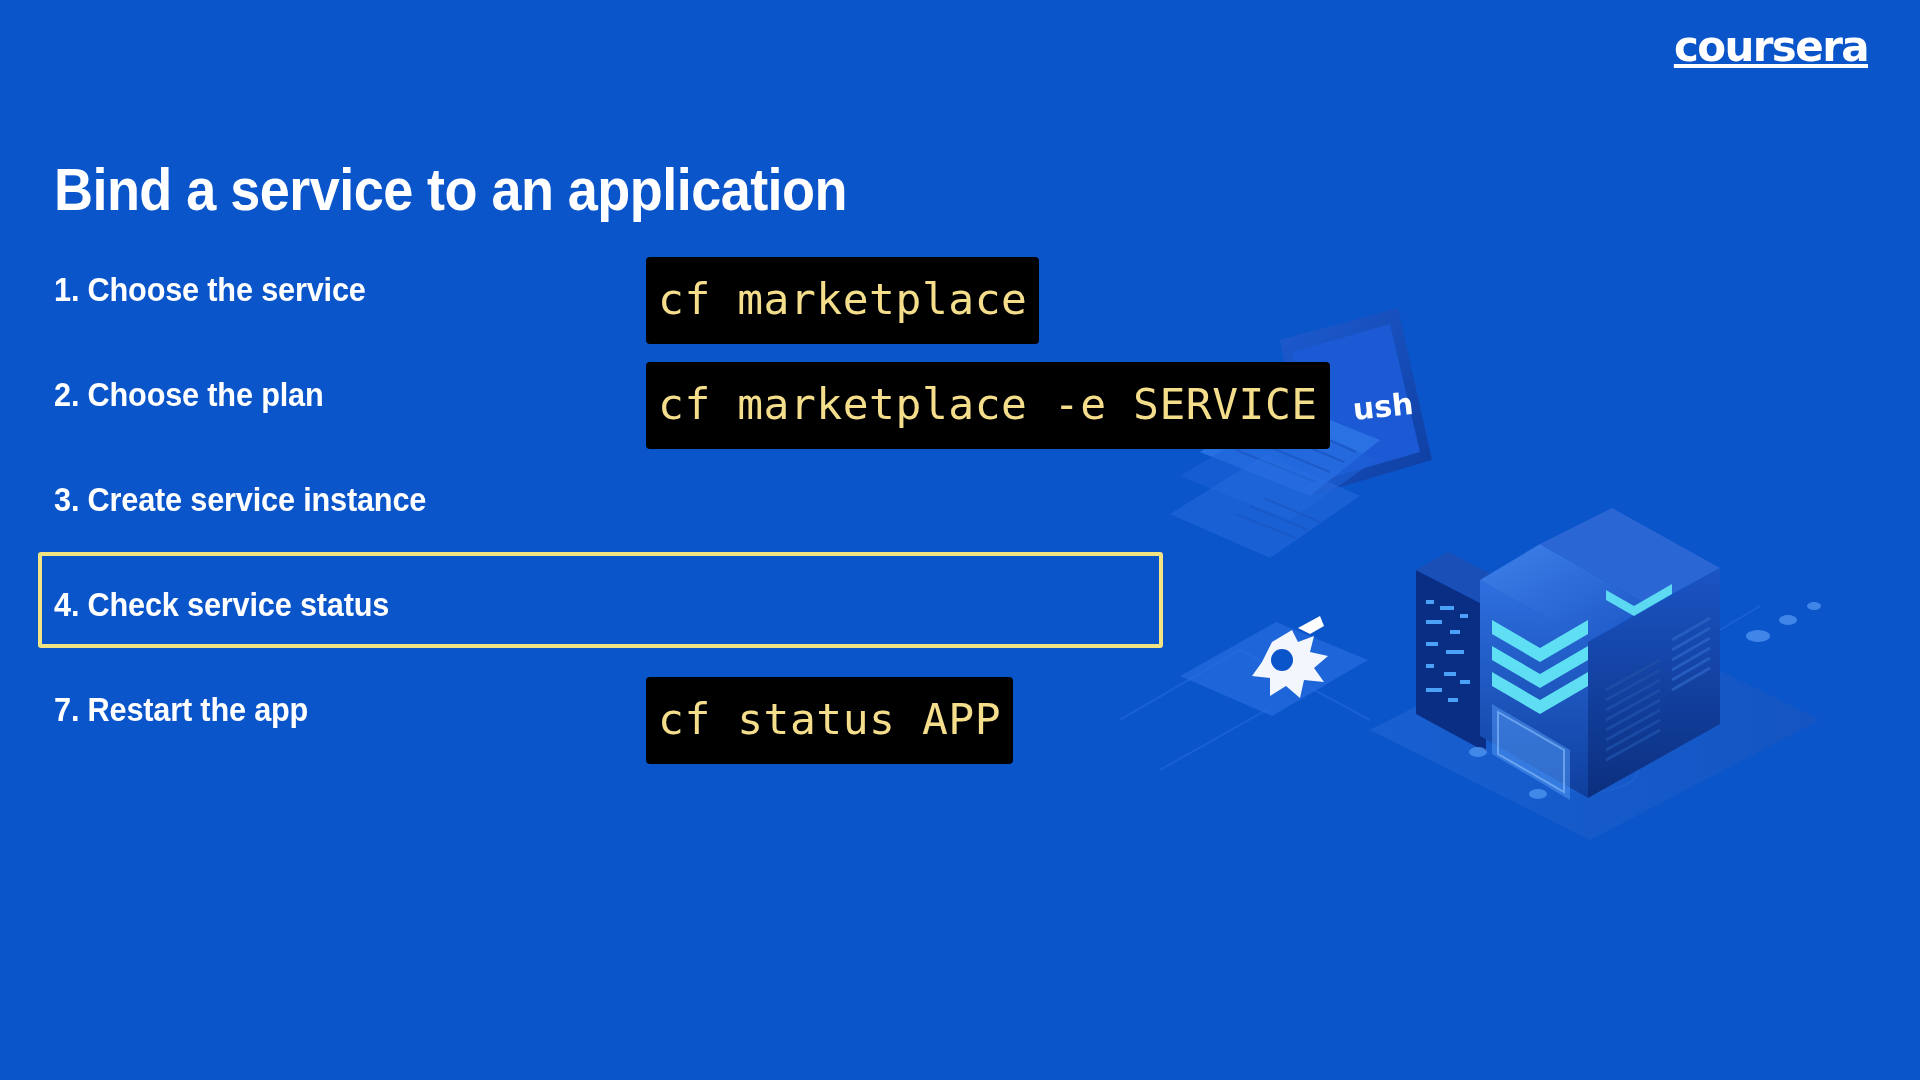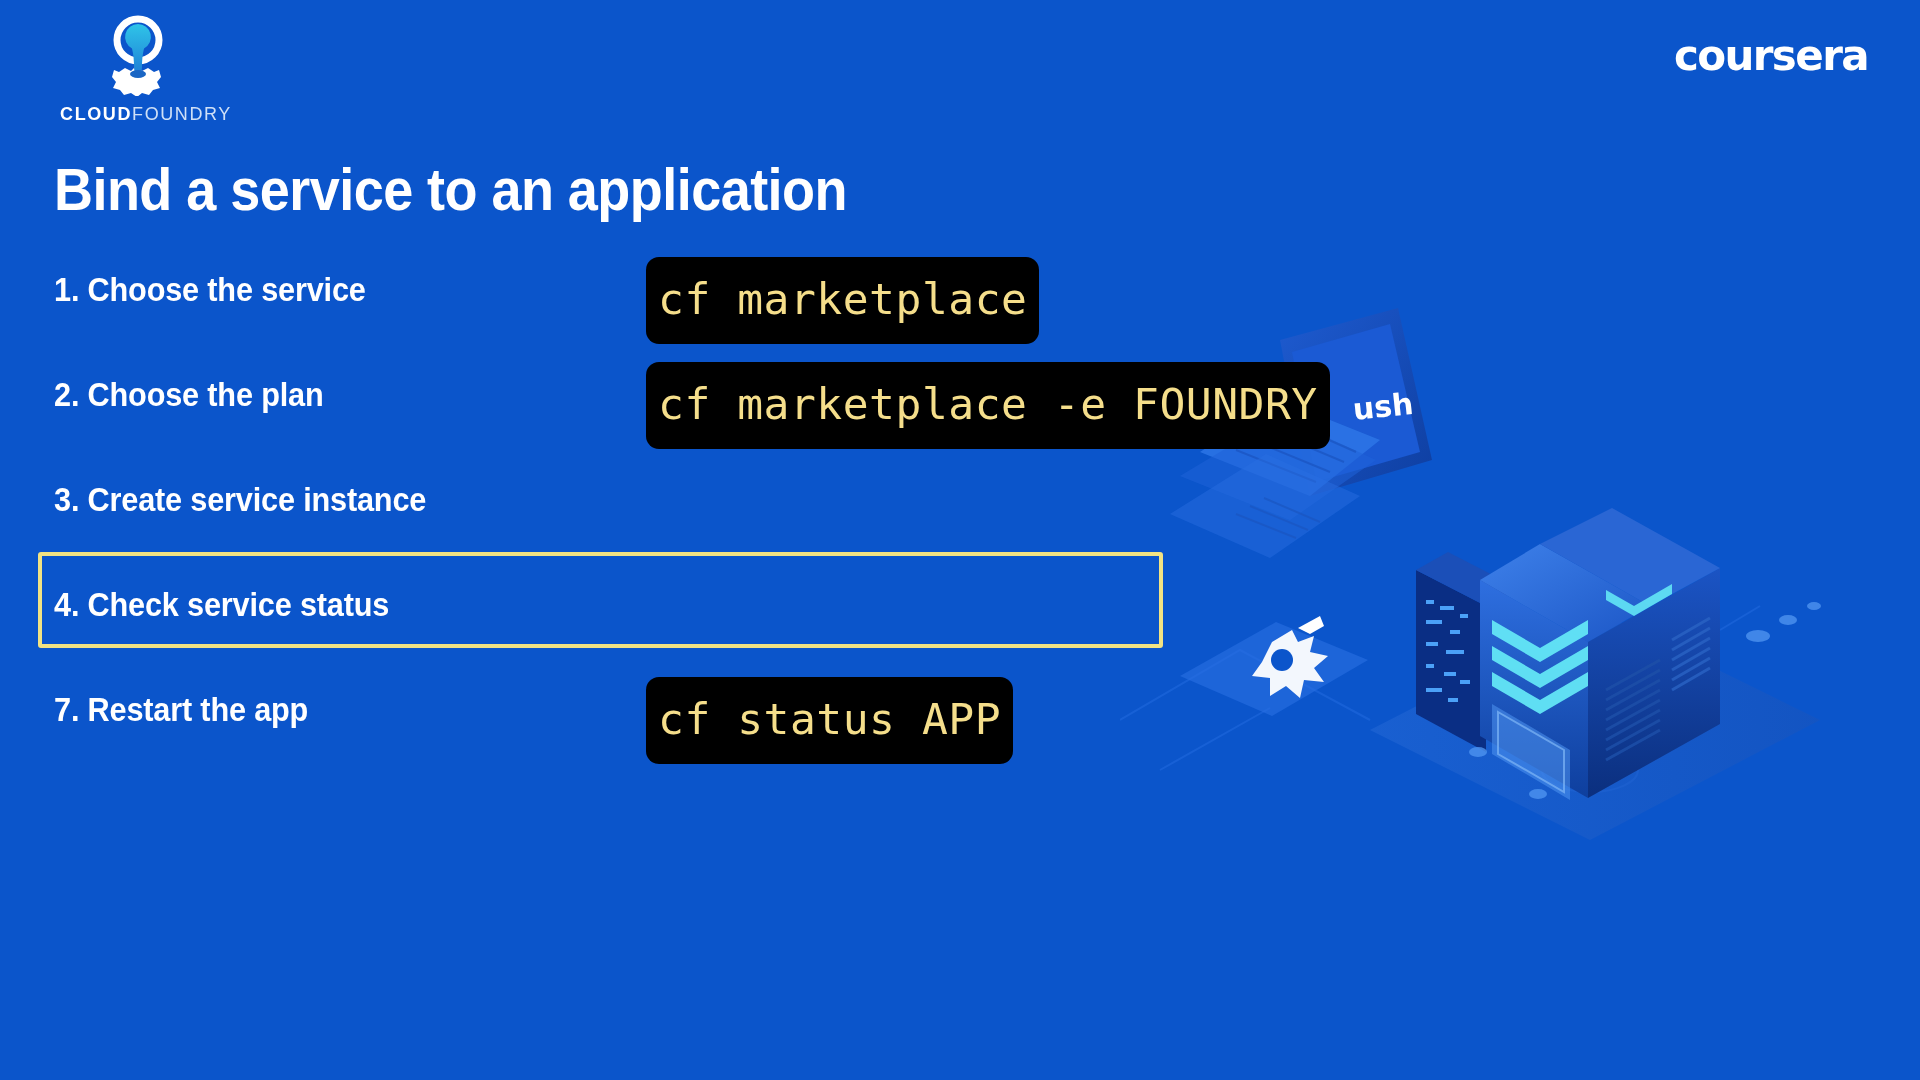--- a/index.html
+++ b/index.html
@@ -22,23 +22,23 @@
   #cf-word {
     position:absolute; left:-60px; top:92px; width:220px;
     text-align:center; font-size:18px; letter-spacing:1.6px;
     white-space:nowrap;
   }
   #cf-word .b { font-weight:700; color:#ffffff; }
   #cf-word .l { font-weight:400; color:#cfe0f7; }
 
   
   #coursera {
-    position:absolute; right:52px; top:31px;
+    position:absolute; right:52px; top:22px;
     color:#ffffff; font-size:42px; font-weight:700;
-    letter-spacing:-1.6px; font-family:"DejaVu Sans", sans-serif;
+    letter-spacing:-1.6px; font-family:"DejaVu Sans", sans-serif;text-decoration:underline;
   }
 
   
   #title {
     position:absolute; left:54px; top:160px;
     color:#ffffff; font-size:60px; font-weight:700;
     letter-spacing:-0.6px; line-height:1;
     transform:scaleX(0.90); transform-origin:left center;
     white-space:nowrap;
   }
@@ -51,21 +51,21 @@
     color:#ffffff; font-size:33px; font-weight:700;
     letter-spacing:-0.2px; white-space:nowrap;
     transform:scaleX(0.93); transform-origin:left center;
   }
   .cmd {
     position:absolute; left:646px; top:4px;
     background:#000000; color:#F5DE8B;
     font-family:"DejaVu Sans Mono", monospace;
     font-size:43px; line-height:1;
     padding:21px 12px 23px 12px;
-    border-radius:13px; white-space:pre;
+    border-radius:4px; white-space:pre;
     letter-spacing:0.5px;
   }
 
   
   #highlight {
     position:absolute; left:38px; top:552px;
     width:1125px; height:96px;
     border:4px solid #F2E383; border-radius:3px;
     background:transparent; pointer-events:none;
   }
@@ -201,60 +201,35 @@
 
     <g fill="#4E93F0" opacity="0.8">
       <ellipse cx="638" cy="336" rx="12" ry="6"></ellipse>
       <ellipse cx="668" cy="320" rx="9" ry="5"></ellipse>
       <ellipse cx="694" cy="306" rx="7" ry="4"></ellipse>
       <ellipse cx="358" cy="452" rx="9" ry="5"></ellipse>
       <ellipse cx="418" cy="494" rx="9" ry="5"></ellipse>
     </g>
   </svg>
 
-  <div id="cf-logo">
-    <svg id="cf-mark" viewBox="0 0 84 84" xmlns="http://www.w3.org/2000/svg">
-      <defs>
-        <linearGradient id="bulbG" x1="0" y1="0" x2="0" y2="1">
-          <stop offset="0" stop-color="#2FC4E8"></stop>
-          <stop offset="55" stop-color="#1E7FD6"></stop>
-          <stop offset="1" stop-color="#1452B4"></stop>
-        </linearGradient>
-      </defs>
-
-      <circle cx="42" cy="28" r="21" fill="none" stroke="#ffffff" stroke-width="7"></circle>
-
-      <path d="M23 60 l6 -4 l6 3 l5 -5 l6 5 l6 -3 l6 4 l5 -2 l2 7 l-4 5
-               l3 6 l-7 2 l-4 5 l-7 -2 l-5 4 l-6 -4 l-7 2 l-4 -5 l-7 -2
-               l3 -6 l-4 -5 l2 -7 Z" fill="#ffffff"></path>
-
-      <path d="M42 12 a13 13 0 0 1 6 24.5 c-1.5 6 -2 12 -2 18
-               c0 5 -1.5 8 -4 8 c-2.5 0 -4 -3 -4 -8
-               c0 -6 -0.5 -12 -2 -18 A13 13 0 0 1 42 12 Z" fill="url(#bulbG)"></path>
-      <ellipse cx="42" cy="62" rx="8" ry="4" fill="#1A66C4"></ellipse>
-    </svg>
-    <div id="cf-word">
-      <span class="b">CLOUD</span><span class="l">FOUNDRY</span>
-    </div>
-  </div>
 
   <div id="coursera">coursera</div>
 
   <h1 id="title">Bind a service to an application</h1>
 
   <div id="steps">
 
     <div class="row">
       <div class="step-label">1. Choose the service</div>
       <div class="cmd">cf marketplace</div>
     </div>
 
     <div class="row">
       <div class="step-label">2. Choose the plan</div>
-      <div class="cmd">cf marketplace -e FOUNDRY</div>
+      <div class="cmd">cf marketplace -e SERVICE</div>
     </div>
 
     <div class="row">
       <div class="step-label">3. Create service instance</div>
     </div>
 
     <div class="row">
       <div class="step-label">4. Check service status</div>
     </div>
 

